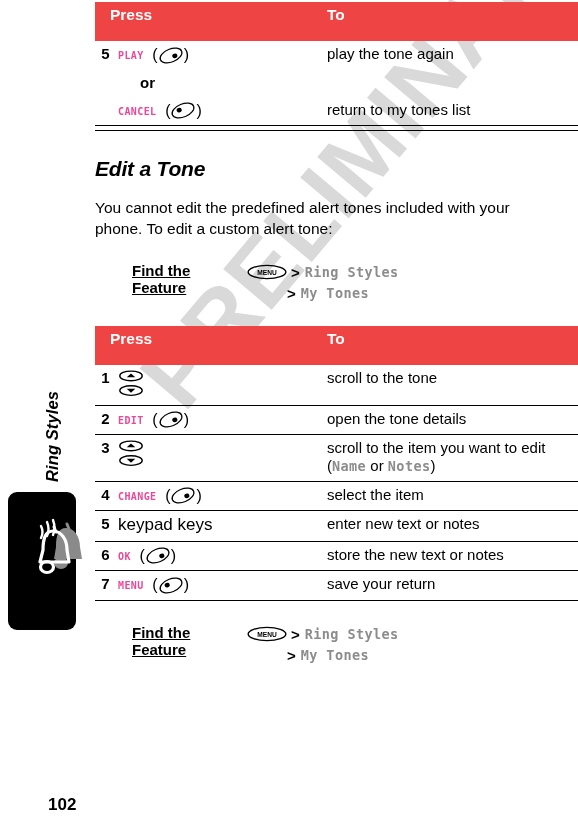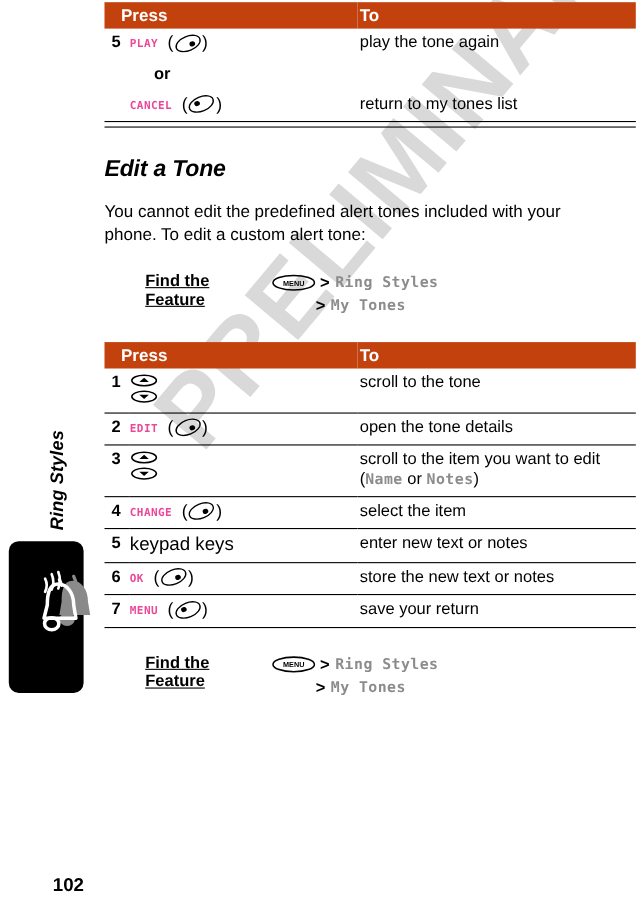--- a/index.html
+++ b/index.html
@@ -101,26 +101,26 @@
   .ptable {
     width: 483px;
     border-collapse: collapse;
     table-layout: fixed;
   }
   .ptable col.c-num   { width: 23px; }
   .ptable col.c-press { width: 207px; }
   .ptable col.c-to    { width: 253px; }
 
   .ptable thead th {
-    background: #c2410c;
+    background: #ef4444;
     color: #ffffff;
     font-size: 15.5px;
     font-weight: bold;
     text-align: left;
-    padding: 3px 0 1px 0;
+    padding: 3px 0 16px 0;
     height: 20px;
     vertical-align: middle;
     border: none;
   }
   .ptable thead th.h-num { padding-left: 15px; }
   .ptable thead th.h-to  { padding-left: 2px; }
 
   .ptable tbody td {
     border-top: 1.3px solid #000;
     padding: 4px 0 5px 0;

